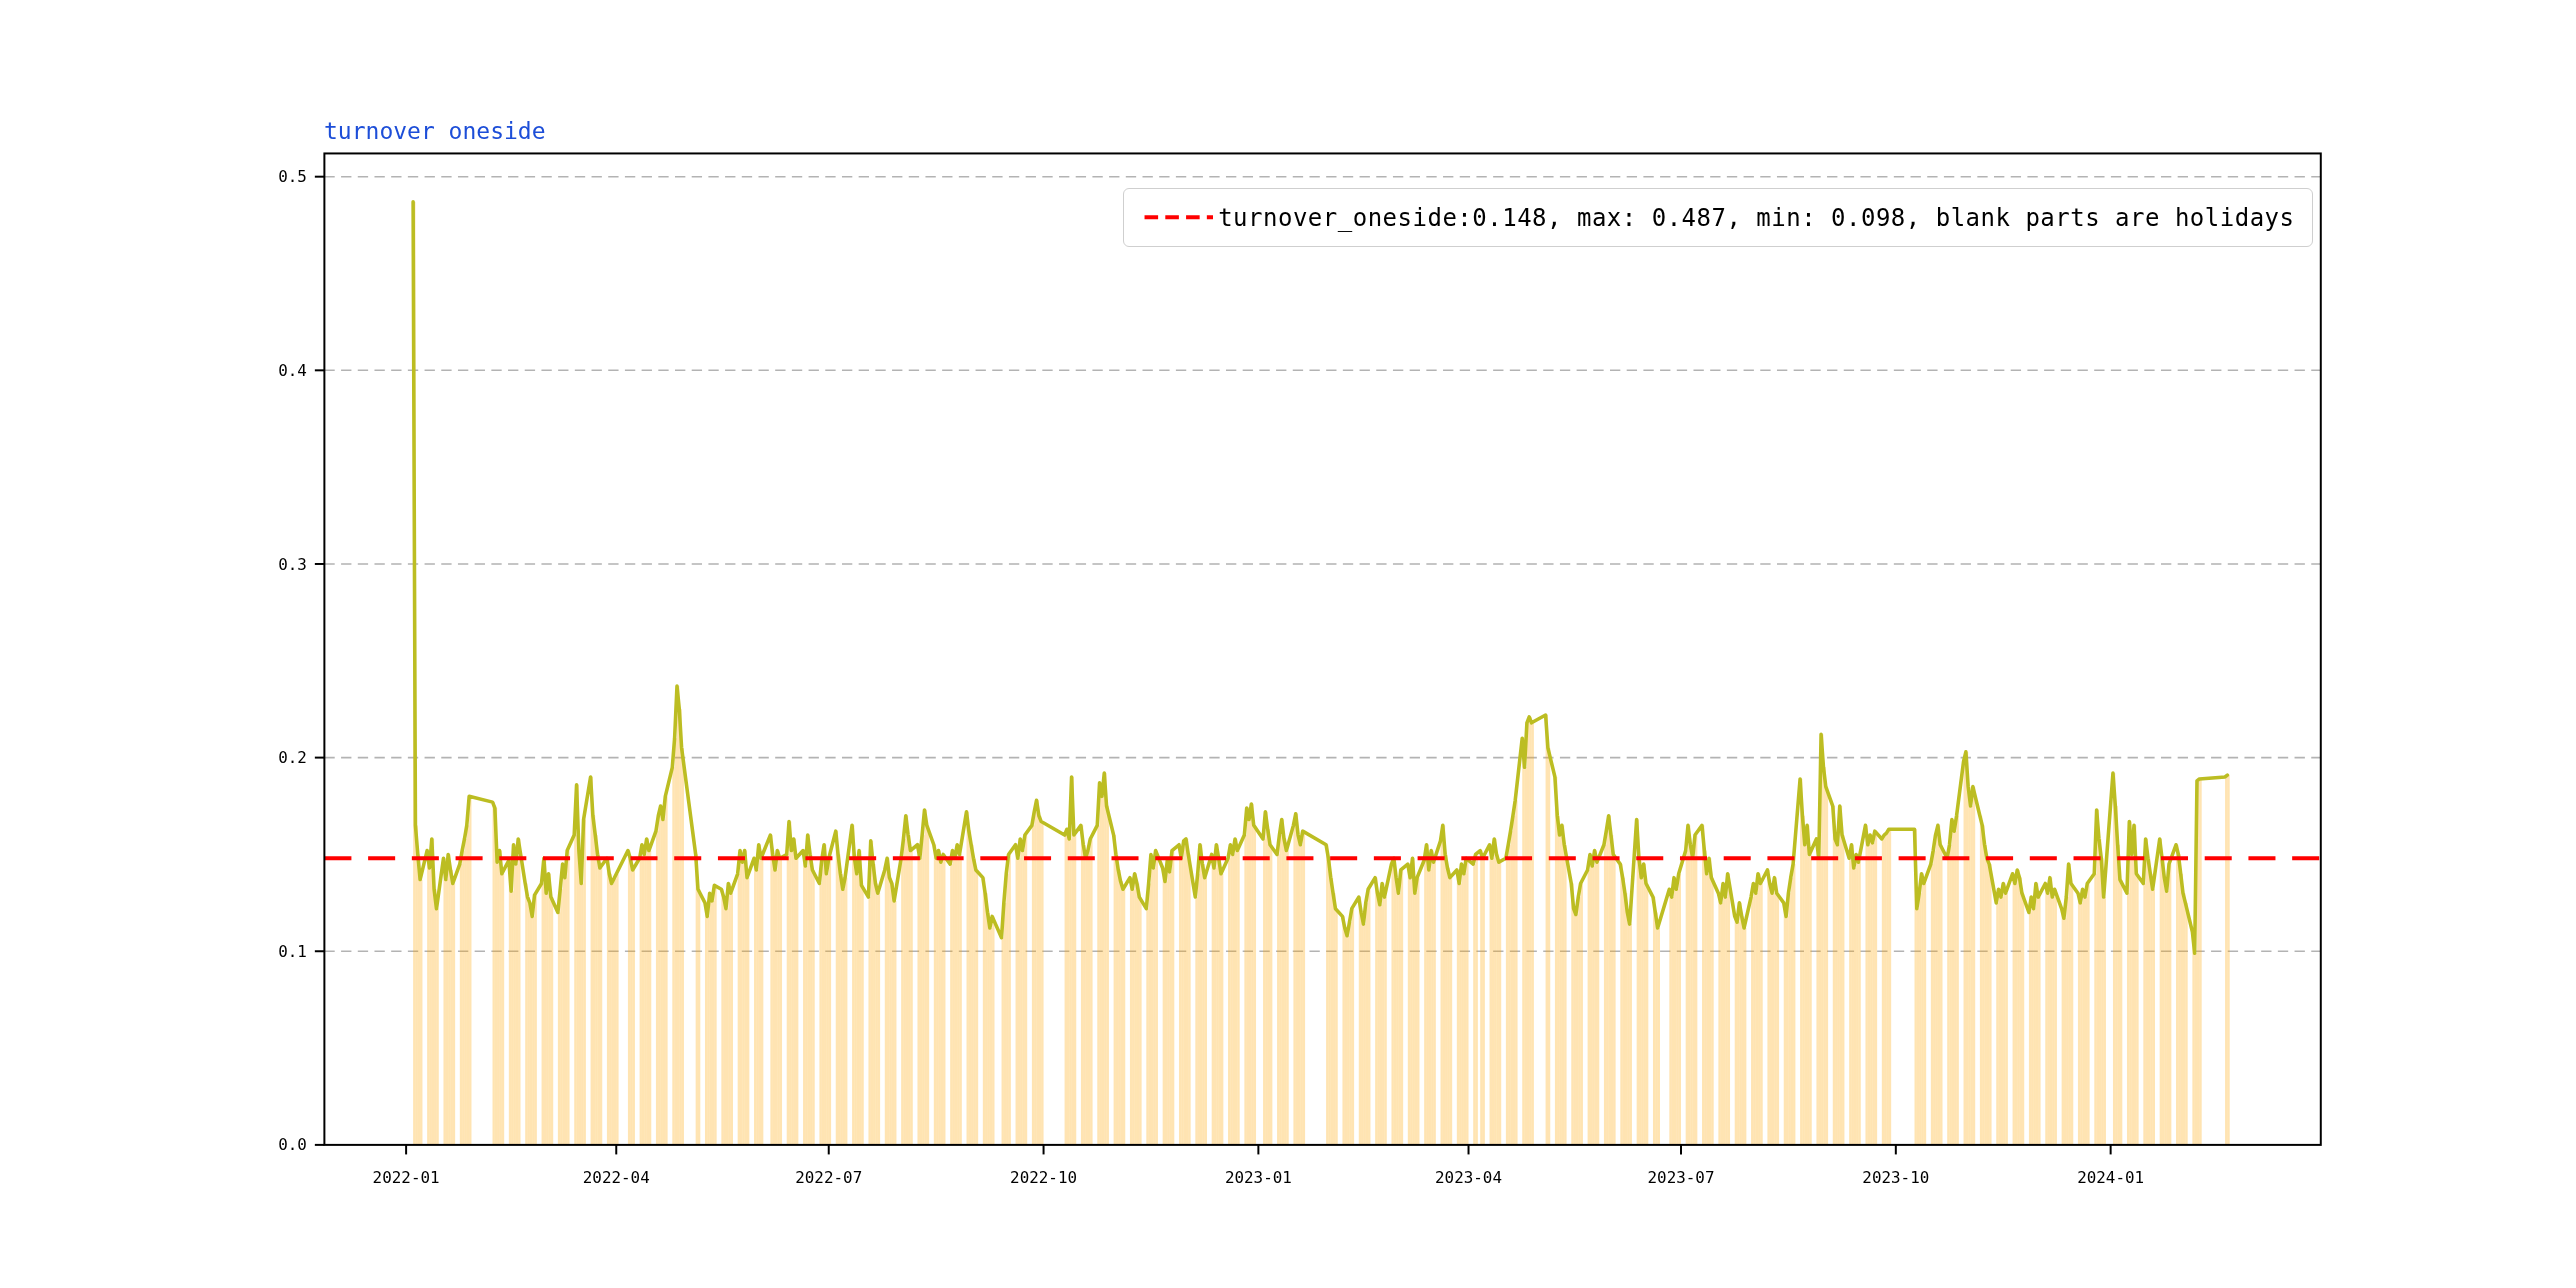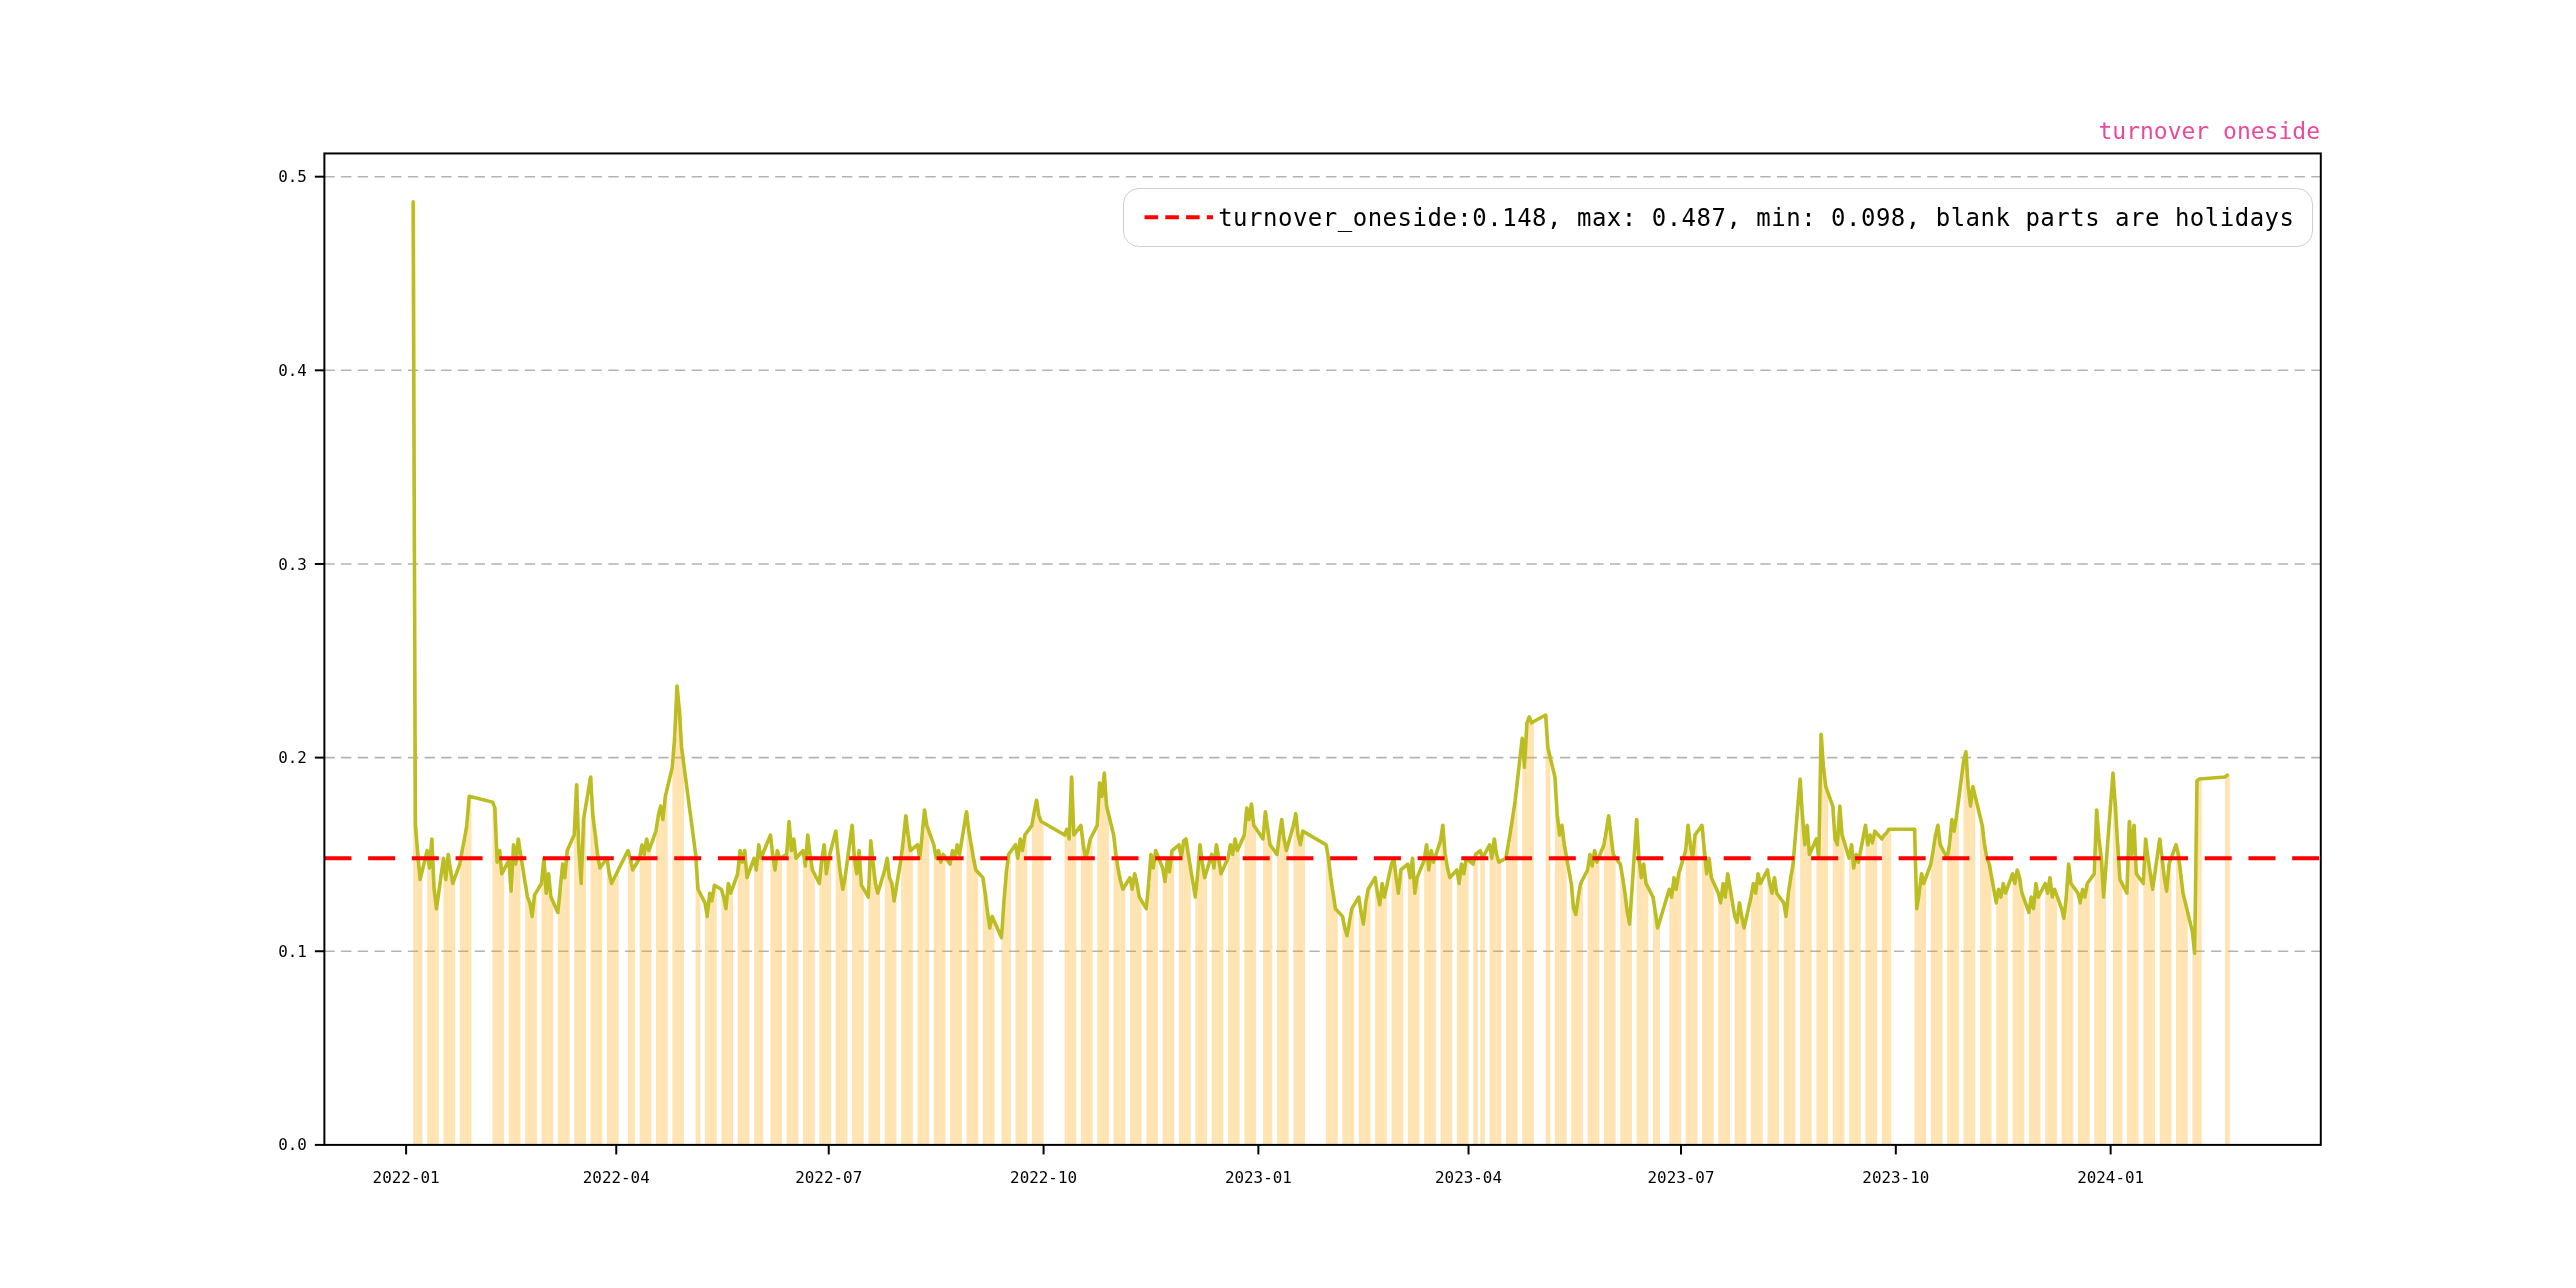--- a/index.html
+++ b/index.html
@@ -1,21 +1,21 @@
 <!DOCTYPE html>
 <html style="font-size:12.7px"><head>
 <meta charset="utf-8">
 <style>
   html,body{margin:0;padding:0;background:#ffffff;}
   .figure{position:relative;width:2576px;height:1288px;background:#ffffff;overflow:hidden;
           font-family:"DejaVu Sans Mono", monospace;}
-  .chart-title{position:absolute;left:324px;width:1996px;top:118px;text-align:right;
-               font-size:23px;color:#ec4899;letter-spacing:0px;}
+  .chart-title{position:absolute;left:324px;width:1996px;top:118px;text-align:left;
+               font-size:23px;color:#1d4ed8;letter-spacing:0px;}
   .legend-box{position:absolute;left:1123px;top:188px;width:1190px;height:59px;
-              box-sizing:border-box;border:1.6px solid #cfcfcf;border-radius:16px;background:#ffffff;
+              box-sizing:border-box;border:1.6px solid #cfcfcf;border-radius:6px;background:#ffffff;
               display:flex;align-items:center;padding:0 17.5px;gap:5px;z-index:5;}
   .legend-text{font-size:24px;color:#000;letter-spacing:0.5px;white-space:nowrap;}
   .plot-svg{position:absolute;left:0;top:0;z-index:1;}
   .svg-tick-label{font-family:"DejaVu Sans Mono", monospace;}
 </style>
 </head>
 <body>
 
 <div class="figure">
   <svg class="plot-svg" id="plot" width="2576" height="1288" viewBox="0 0 3240 1620">

